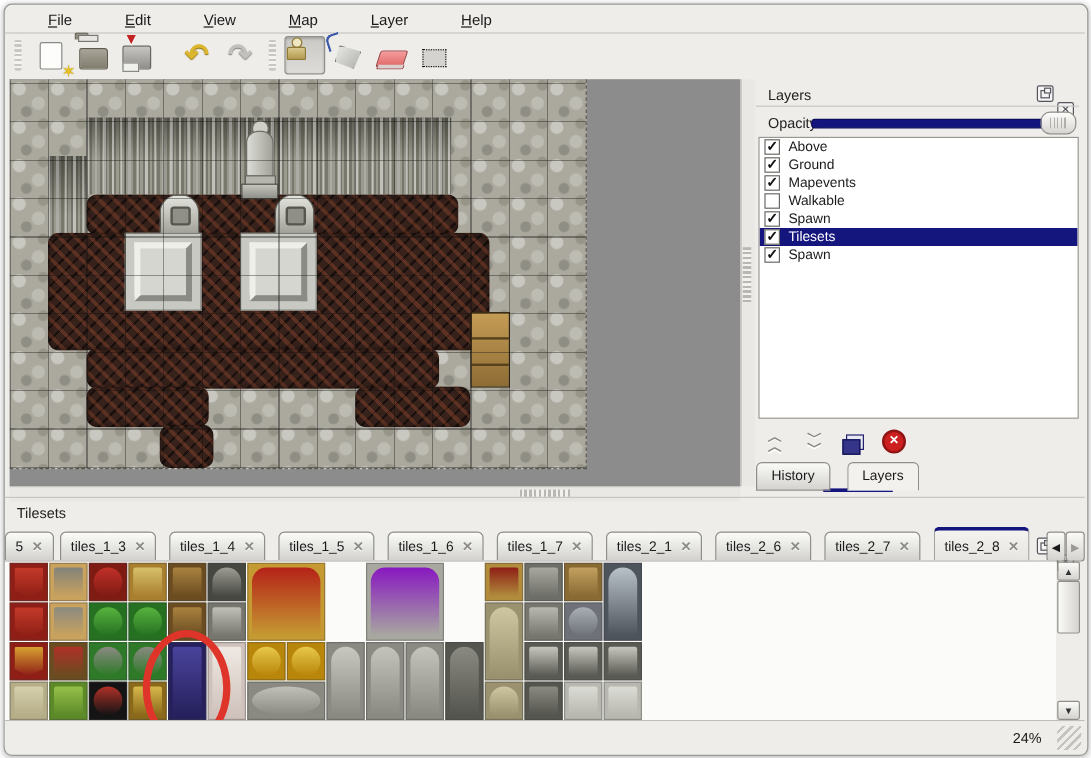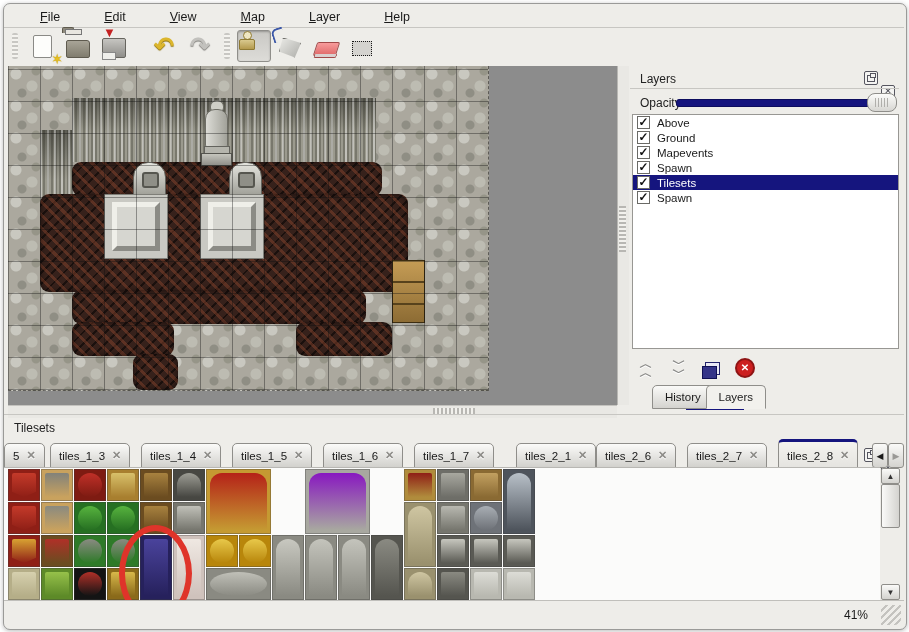--- a/index.html
+++ b/index.html
@@ -239,20 +239,24 @@
     </div>
     <div class="lrow">
       <div class="cb">✓</div>
       <span class="lname">Ground</span>
     </div>
     <div class="lrow">
       <div class="cb">✓</div>
       <span class="lname">Mapevents</span>
     </div>
     <div class="lrow">
+      <div class="cb"></div>
+      <span class="lname">Walkable</span>
+    </div>
+    <div class="lrow">
       <div class="cb">✓</div>
       <span class="lname">Spawn</span>
     </div>
     <div class="lrow sel">
       <div class="cb">✓</div>
       <span class="lname">Tilesets</span>
     </div>
     <div class="lrow">
       <div class="cb">✓</div>
       <span class="lname">Spawn</span>
@@ -299,21 +303,21 @@
       <span class="tclose">✕</span>
     </div>
     <div class="ttab" style="left: 319px;">
       <span>tiles_1_6</span>
       <span class="tclose">✕</span>
     </div>
     <div class="ttab" style="left: 410px;">
       <span>tiles_1_7</span>
       <span class="tclose">✕</span>
     </div>
-    <div class="ttab" style="left: 512px;">
+    <div class="ttab" style="left: 501px;">
       <span>tiles_2_1</span>
       <span class="tclose">✕</span>
     </div>
     <div class="ttab" style="left: 592px;">
       <span>tiles_2_6</span>
       <span class="tclose">✕</span>
     </div>
     <div class="ttab" style="left: 683px;">
       <span>tiles_2_7</span>
       <span class="tclose">✕</span>
@@ -463,18 +467,18 @@
       <div class="fg" style="background: linear-gradient(rgb(220, 220, 214), rgb(184, 184, 176));"></div>
     </div>
     <div class="abs" id="anno" style="border-color: rgb(223, 52, 42); left: 115px; top: 57px; width: 61px; height: 85px;"></div>
   </div>
 <div class="abs sbbtn" style="top:468px;">▲</div>
 <div class="abs" id="sbthumb"></div>
 <div class="abs sbbtn" style="top:584px;">▼</div>
 
 
 <div class="abs" id="statusbar">
-  <div id="zoomlabel">41%</div>
+  <div id="zoomlabel">24%</div>
   <div id="grip"></div>
 </div>
 
-<div class="abs dtab" style="left: 652px; top: 385px;">History</div><div class="abs dtab active" style="left: 705.5px; top: 385px;">Layers</div>
+<div class="abs dtab" style="left: 630px; top: 385px;">History</div><div class="abs dtab active" style="left: 705.5px; top: 385px;">Layers</div>
 
 
 </body></html>

